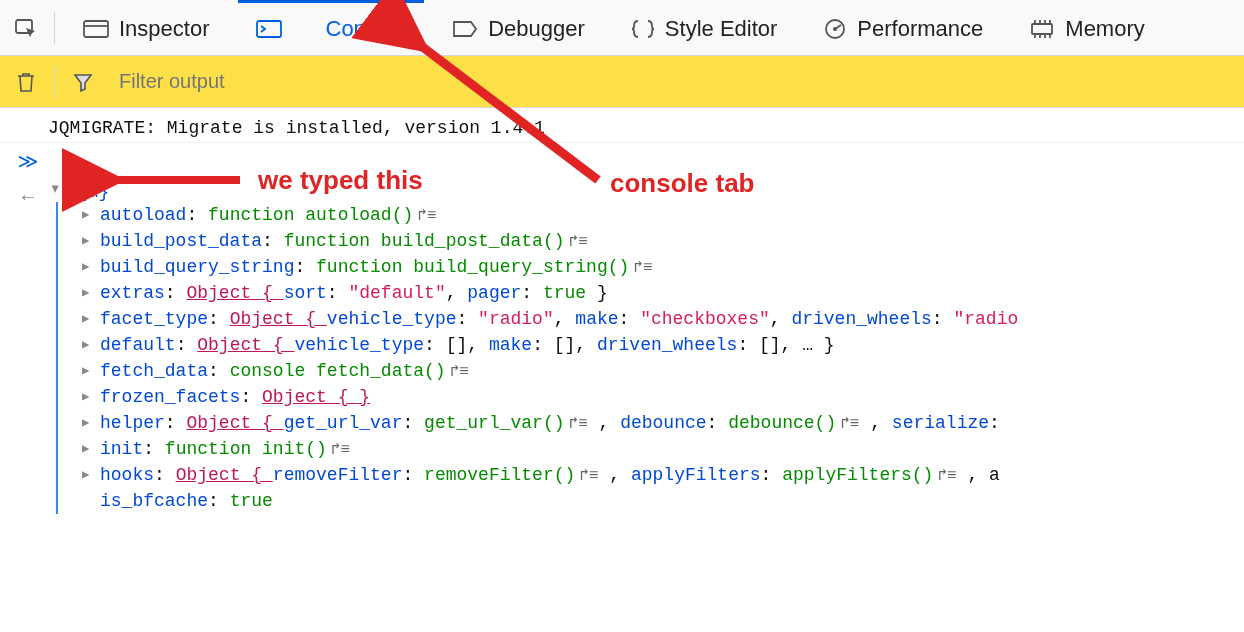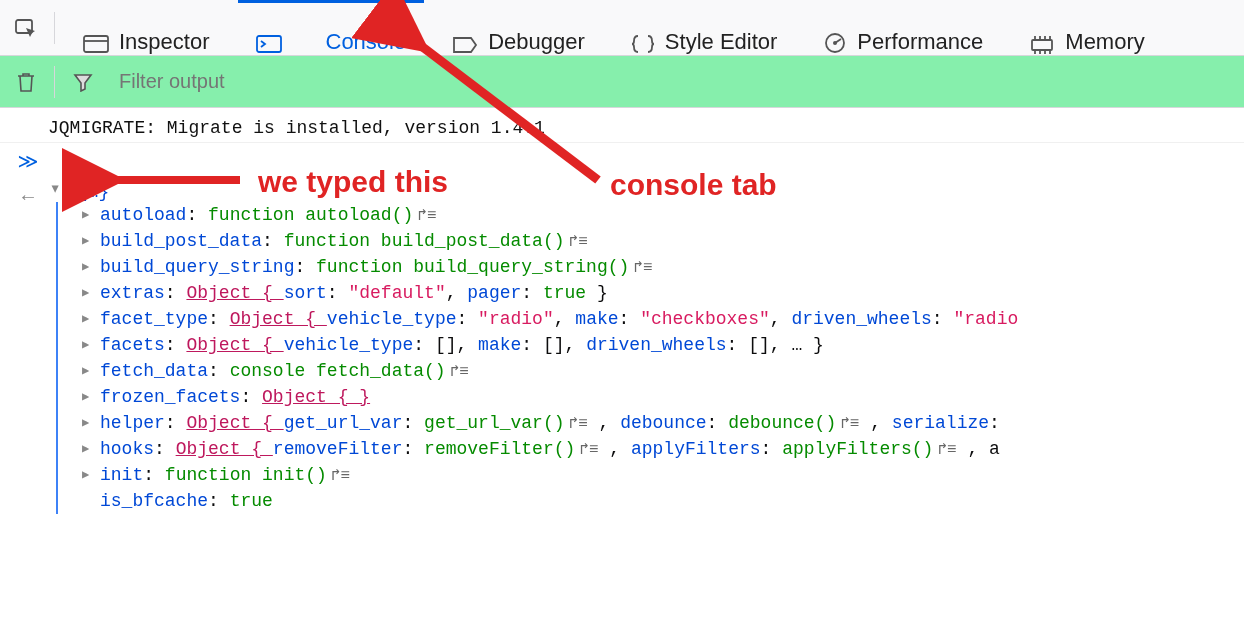--- a/index.html
+++ b/index.html
@@ -22,21 +22,21 @@
     display: flex;
     align-items: center;
     height: 56px;
     background: #f9f9fa;
     border-bottom: 1px solid #d7d7db;
     padding: 0 8px;
     gap: 10px;
   }
   .tab {
     display: flex;
-    align-items: flex-end;
+    align-items: center;
     gap: 10px;
     height: 100%;
     padding: 0 18px;
     font-size: 22px;
     color: #222;
     cursor: pointer;
     border-top: 3px solid transparent;
     white-space: nowrap;
   }
   .tab.active {
@@ -61,21 +61,21 @@
     height: 36px;
     cursor: pointer;
   }
   .tab-icon { display:flex; align-items:center; }
 
   
   .filterbar {
     display: flex;
     align-items: center;
     height: 52px;
-    background: #86efac;
+    background: #fde047;
     border-bottom: 1px solid #d7d7db;
     padding: 0 8px;
     gap: 10px;
   }
   .filter-input {
     flex: 1;
     border: none;
     background: transparent;
     font-size: 20px;
     color: #737373;
@@ -133,21 +133,21 @@
   .tri.down { transform: rotate(90deg) translateX(-1px); }
   .obj-head { color: #0048d6; }
 
   
   .anno {
     position: absolute;
     pointer-events: none;
   }
   .anno-label {
     font-family: -apple-system, BlinkMacSystemFont, sans-serif;
-    font-size: 30px;
+    font-size: 26px;
     font-weight: 700;
     color: #e02424;
     text-shadow: 0 1px 2px rgba(255,255,255,.9);
   }
   svg.arrow { overflow: visible; }
 </style>
 </head>
 <body>
 
 <div class="tabbar">
@@ -264,31 +264,31 @@
         <div class="prop-row"><span class="tri">▶</span><span class="prop-key">autoload</span>: <span class="kw-func">function autoload()</span><span class="fn-glyph">↱≡</span></div>
 
         <div class="prop-row"><span class="tri">▶</span><span class="prop-key">build_post_data</span>: <span class="kw-func">function build_post_data()</span><span class="fn-glyph">↱≡</span></div>
 
         <div class="prop-row"><span class="tri">▶</span><span class="prop-key">build_query_string</span>: <span class="kw-func">function build_query_string()</span><span class="fn-glyph">↱≡</span></div>
 
         <div class="prop-row"><span class="tri">▶</span><span class="prop-key">extras</span>: <span class="kw-type">Object { </span><span class="prop-key">sort</span>: <span class="val-str">"default"</span>, <span class="prop-key">pager</span>: <span class="val-bool">true</span> }</div>
 
         <div class="prop-row"><span class="tri">▶</span><span class="prop-key">facet_type</span>: <span class="kw-type">Object { </span><span class="prop-key">vehicle_type</span>: <span class="val-str">"radio"</span>, <span class="prop-key">make</span>: <span class="val-str">"checkboxes"</span>, <span class="prop-key">driven_wheels</span>: <span class="val-str">"radio</span></div>
 
-        <div class="prop-row"><span class="tri">▶</span><span class="prop-key">facets</span>: <span class="kw-type">Object { </span><span class="prop-key">vehicle_type</span>: <span>[]</span>, <span class="prop-key">make</span>: <span>[]</span>, <span class="prop-key">driven_wheels</span>: <span>[]</span><span>, … }</span></div>
+        <div class="prop-row"><span class="tri">▶</span><span class="prop-key">default</span>: <span class="kw-type">Object { </span><span class="prop-key">vehicle_type</span>: <span>[]</span>, <span class="prop-key">make</span>: <span>[]</span>, <span class="prop-key">driven_wheels</span>: <span>[]</span><span>, … }</span></div>
 
         <div class="prop-row"><span class="tri">▶</span><span class="prop-key">fetch_data</span>: <span class="kw-func">console fetch_data()</span><span class="fn-glyph">↱≡</span></div>
 
         <div class="prop-row"><span class="tri">▶</span><span class="prop-key">frozen_facets</span>: <span class="kw-type">Object {  }</span></div>
 
         <div class="prop-row"><span class="tri">▶</span><span class="prop-key">helper</span>: <span class="kw-type">Object { </span><span class="prop-key">get_url_var</span>: <span class="kw-func">get_url_var()</span><span class="fn-glyph">↱≡</span> , <span class="prop-key">debounce</span>: <span class="kw-func">debounce()</span><span class="fn-glyph">↱≡</span> , <span class="prop-key">serialize</span>:</div>
 
+        <div class="prop-row"><span class="tri">▶</span><span class="prop-key">init</span>: <span class="kw-func">function init()</span><span class="fn-glyph">↱≡</span></div>
+
         <div class="prop-row"><span class="tri">▶</span><span class="prop-key">hooks</span>: <span class="kw-type">Object { </span><span class="prop-key">removeFilter</span>: <span class="kw-func">removeFilter()</span><span class="fn-glyph">↱≡</span> , <span class="prop-key">applyFilters</span>: <span class="kw-func">applyFilters()</span><span class="fn-glyph">↱≡</span> <span>, a</span></div>
-
-        <div class="prop-row"><span class="tri">▶</span><span class="prop-key">init</span>: <span class="kw-func">function init()</span><span class="fn-glyph">↱≡</span></div>
 
         <div class="prop-row"><span class="tri"></span><span class="prop-key">is_bfcache</span>: <span class="val-bool">true</span></div>
 
       </div>
     </div>
   </div>
 </div>
 
 <div class="anno" style="left:100px; top:165px;">
   <svg class="arrow" width="150" height="30">

